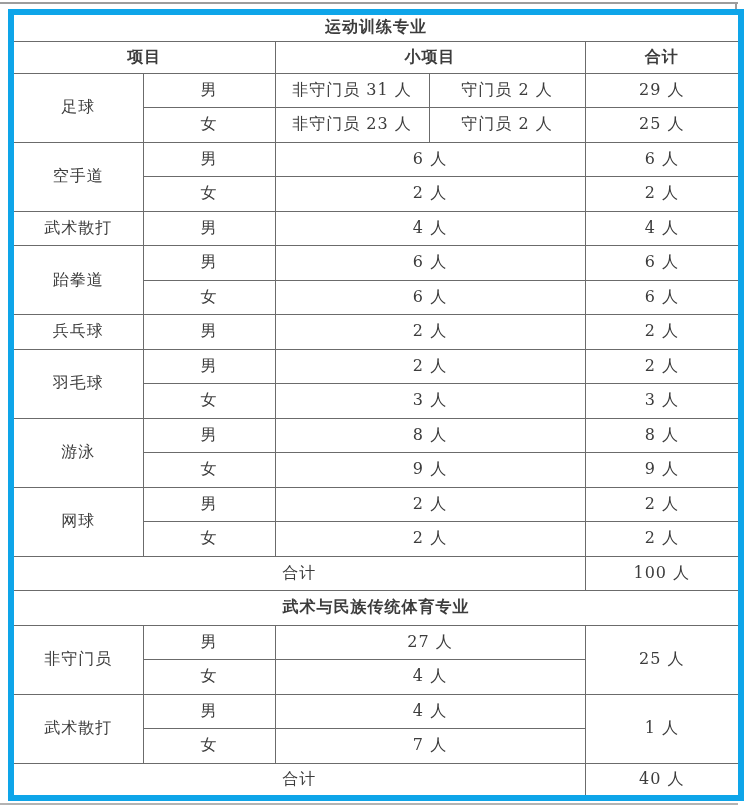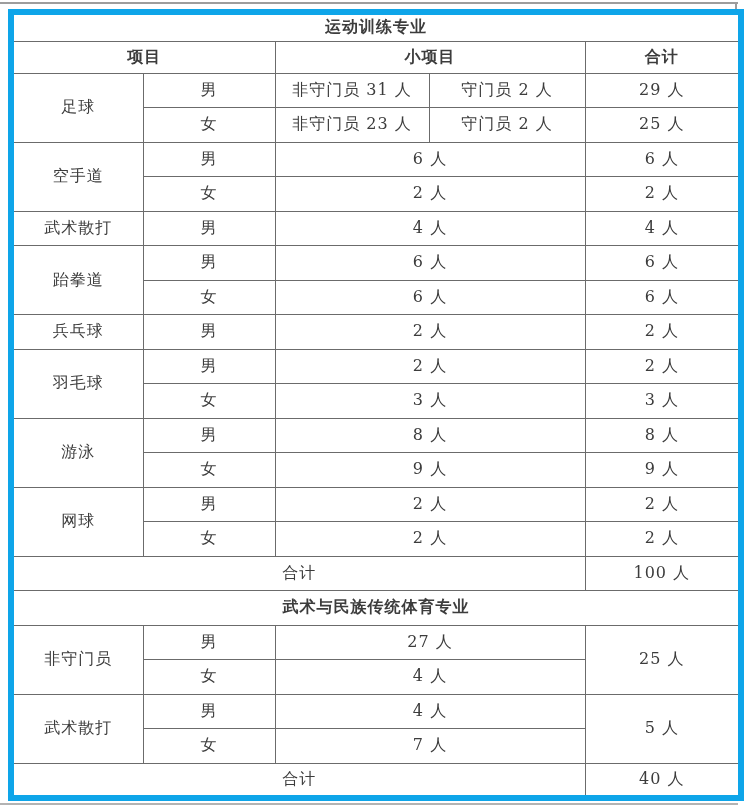--- a/index.html
+++ b/index.html
@@ -193,21 +193,21 @@
   </tr>
   <tr class="r-data">
     <td>女</td>
     <td colspan="2">4 人</td>
   </tr>
 
   <tr class="r-data">
     <td rowspan="2">武术散打</td>
     <td>男</td>
     <td colspan="2">4 人</td>
-    <td rowspan="2">5 人</td>
+    <td rowspan="2">1 人</td>
   </tr>
   <tr class="r-data">
     <td>女</td>
     <td colspan="2">7 人</td>
   </tr>
 
   <tr class="r-data">
     <td colspan="4">合计</td>
     <td>40 人</td>
   </tr>

